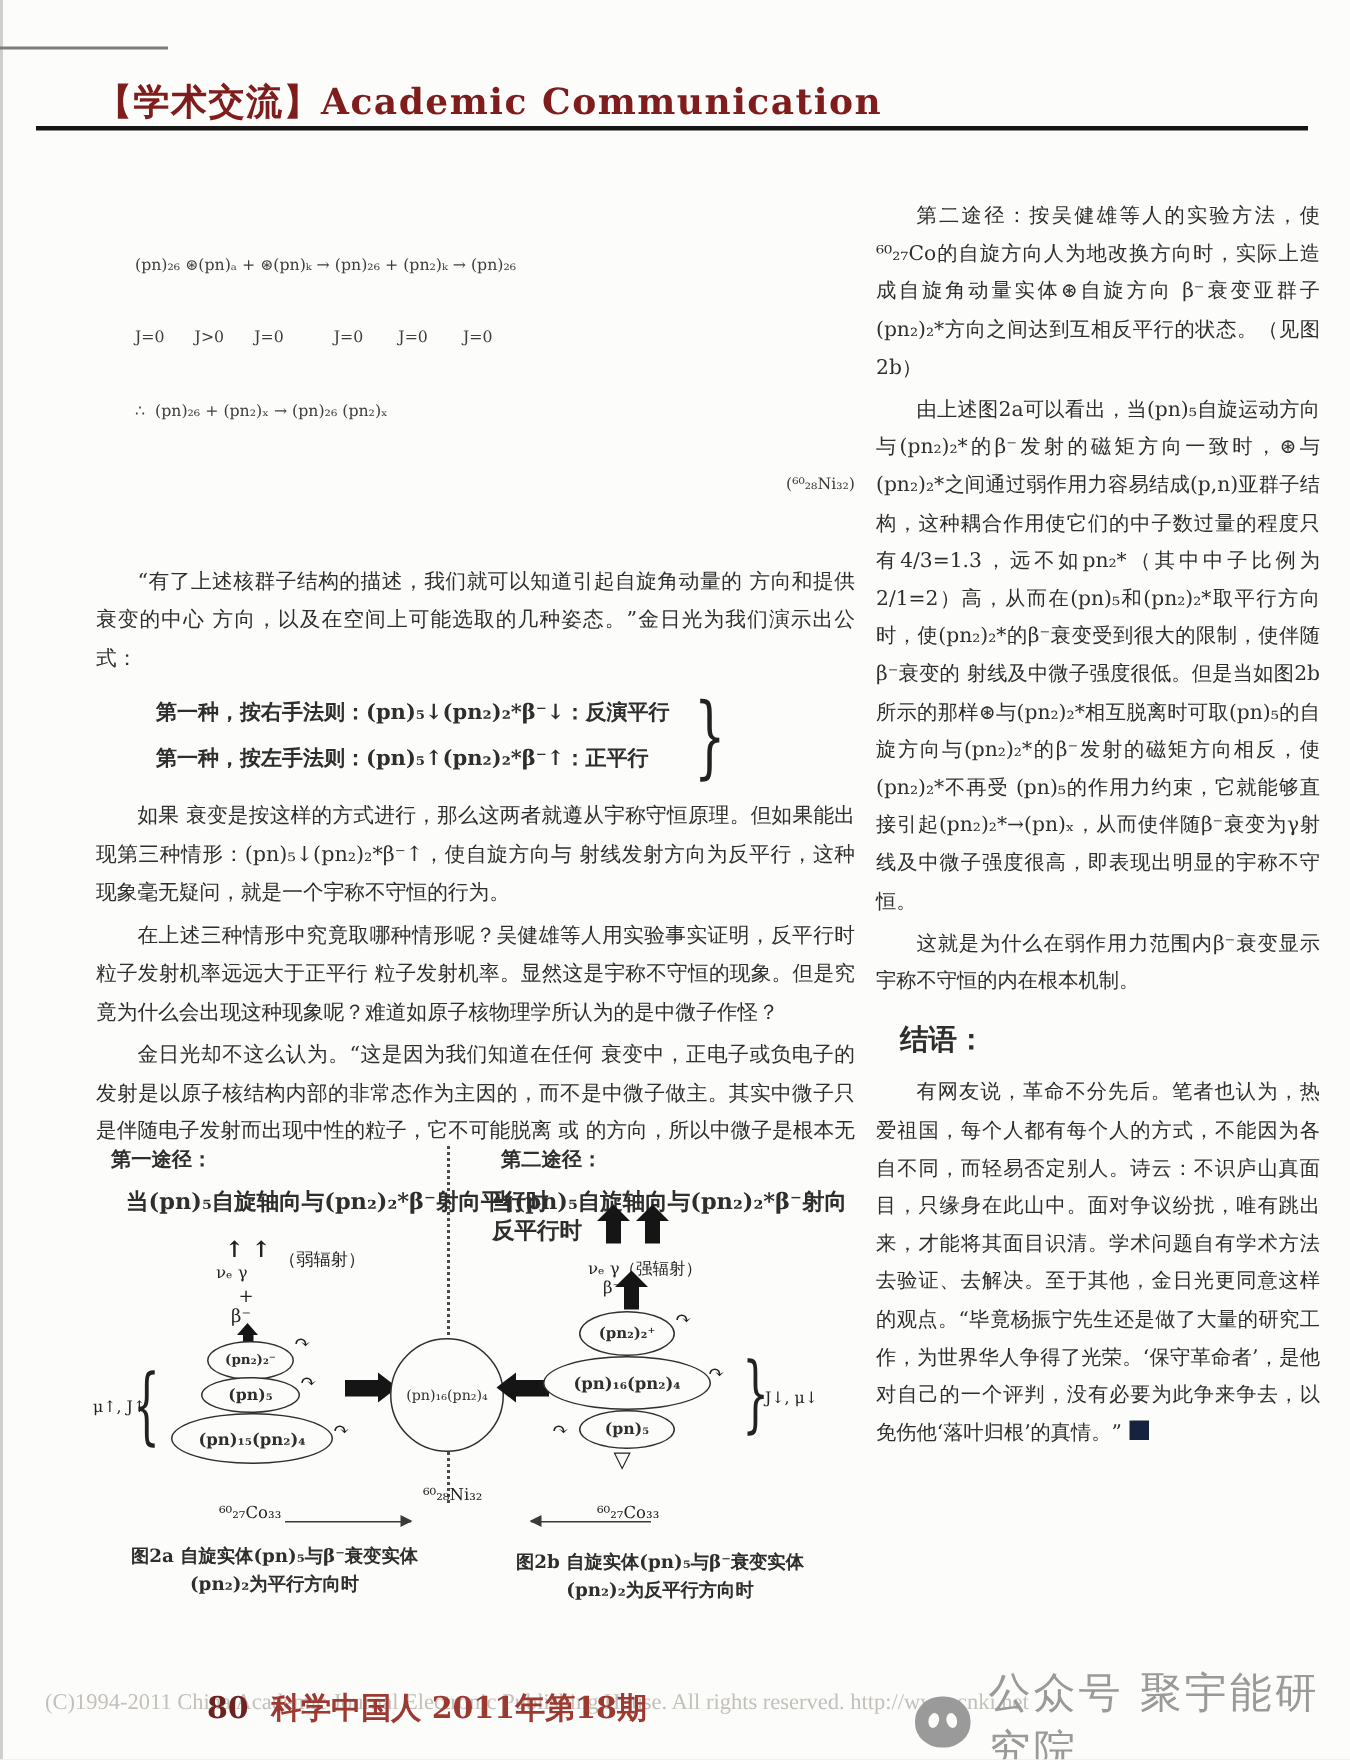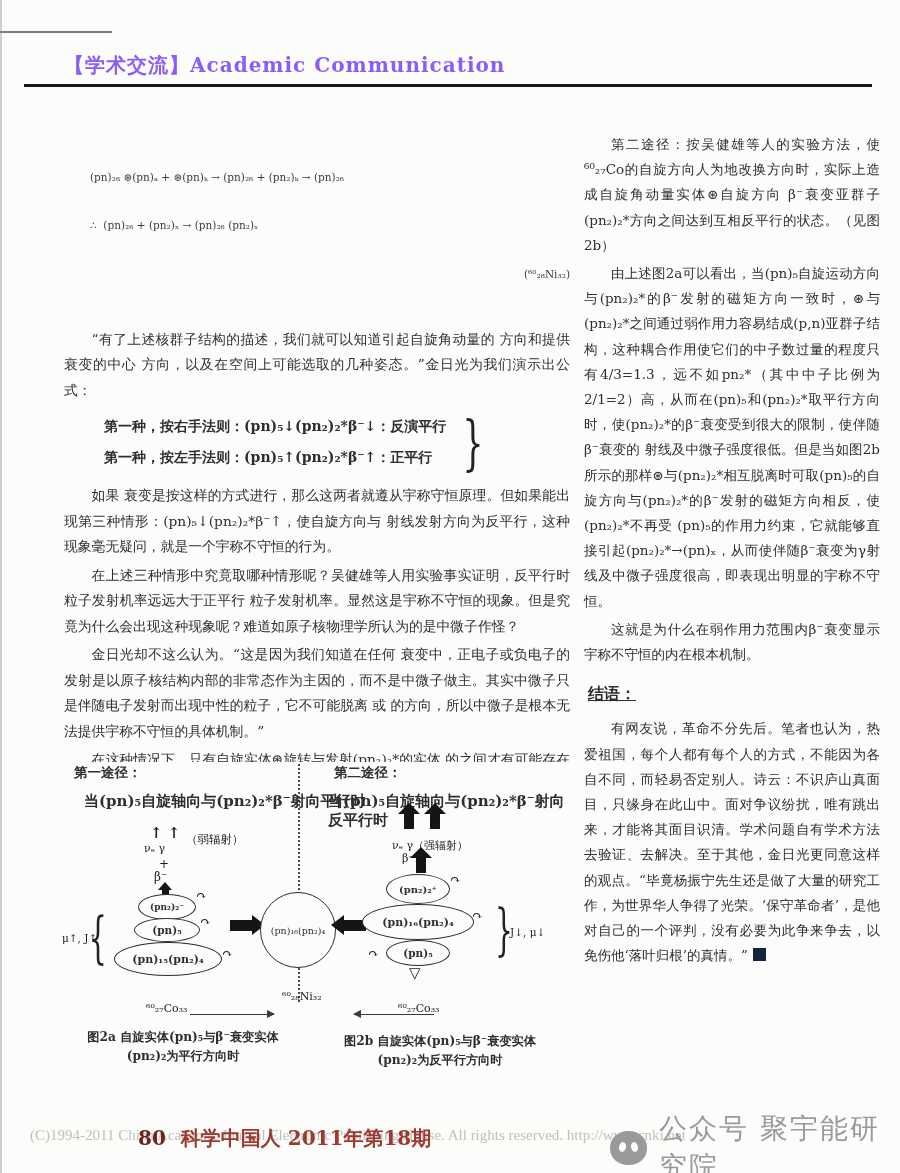--- a/index.html
+++ b/index.html
@@ -7,36 +7,36 @@
   .page {
     position: relative; width: 900px; height: 1173px; margin: 0 auto;
     background: #fcfcfa; overflow: hidden;
     font-family: "DejaVu Serif", "Liberation Serif", serif;
     color: #2e2e2e;
   }
   .scan-edge-left { position:absolute; left:0; top:0; width:2px; height:100%; background:#cfcfcd; }
   .scan-topline  { position:absolute; left:0; top:31px; width:112px; height:2px; background:#7d7d7d; }
 
   
-  .header-title { position:absolute; left:64px; top:52px; font-size:20px; font-weight:bold; letter-spacing:1px; color:#8b5cf6; }
+  .header-title { position:absolute; left:64px; top:52px; font-size:24px; font-weight:bold; letter-spacing:1px; color:#7f1d1d; }
   .header-rule  { position:absolute; left:24px; top:84px; width:848px; height:3px; background:#161616; }
 
   
   .left-col  { position:absolute; left:64px;  top:132px; width:506px; font-size:13.8px; line-height:25.5px; }
   .right-col { position:absolute; left:584px; top:132px; width:296px; font-size:13.5px; line-height:25.2px; }
   .left-col p, .right-col p { text-indent:2em; text-align:justify; margin-bottom:3px; }
 
   .formula { margin:4px 0 12px 26px; font-size:10.5px; line-height:1.55; color:#3c3c3c; white-space:pre; }
   .formula .f4 { margin-left:132px;text-align:right; }
 
   .rules { display:flex; align-items:center; gap:8px; margin:8px 0 10px 40px; }
   .rules .rline { font-weight:bold; font-size:14px; line-height:31px; }
   .rules .brace { font-size:60px; font-weight:400; color:#222; transform:scaleX(.55); line-height:1; }
 
-  .conclusion-heading { font-size:16px; font-weight:bold; margin:14px 4px 10px; text-indent:0;text-decoration:underline; }
+  .conclusion-heading { font-size:19px; font-weight:bold; margin:14px 16px 10px; text-indent:0; }
   .endmark { display:inline-block; width:13px; height:13px; background:#16233f; margin-left:5px; vertical-align:-1px; }
 
   
   .figure { position:absolute; left:62px; top:762px; width:508px; height:330px; background:#fcfcfa; font-family:"DejaVu Serif","Liberation Serif",serif; }
   .fig-divider { position:absolute; left:236px; top:2px; height:238px; border-left:2px dotted #4a4a4a; }
   .fig-title { position:absolute; font-weight:bold; font-size:13.5px; }
   .fig-cond  { position:absolute; font-weight:bold; font-size:15px; }
   .flabel { position:absolute; font-size:11px; color:#222; white-space:nowrap; }
   .ell { position:absolute; border:1.3px solid #2f2f2f; border-radius:50%; background:#fcfcfa;
          display:flex; align-items:center; justify-content:center; font-weight:bold; white-space:nowrap; z-index:2; }
@@ -79,20 +79,21 @@
 <div class="page">
   <div class="scan-edge-left"></div>
   <div class="scan-topline"></div>
 
   <div class="header-title">【学术交流】Academic Communication</div>
   <div class="header-rule"></div>
 
   <div class="left-col">
     <div class="formula">
       <div>(pn)₂₆ ⊛(pn)ₐ + ⊛(pn)ₖ → (pn)₂₆ + (pn₂)ₖ → (pn)₂₆</div>
+      <div>J=0      J&gt;0      J=0          J=0       J=0       J=0</div>
       <div>∴  (pn)₂₆ + (pn₂)ₓ → (pn)₂₆ (pn₂)ₓ</div>
       <div class="f4">(⁶⁰₂₈Ni₃₂)</div>
     </div>
     <p>“有了上述核群子结构的描述，我们就可以知道引起自旋角动量的 方向和提供 衰变的中心 方向，以及在空间上可能选取的几种姿态。”金日光为我们演示出公式：</p>
     <div class="rules">
       <div>
         <div class="rline">第一种，按右手法则：(pn)₅↓(pn₂)₂*β⁻↓：反演平行</div>
         <div class="rline">第一种，按左手法则：(pn)₅↑(pn₂)₂*β⁻↑：正平行</div>
       </div>
       <span class="brace">}</span>

